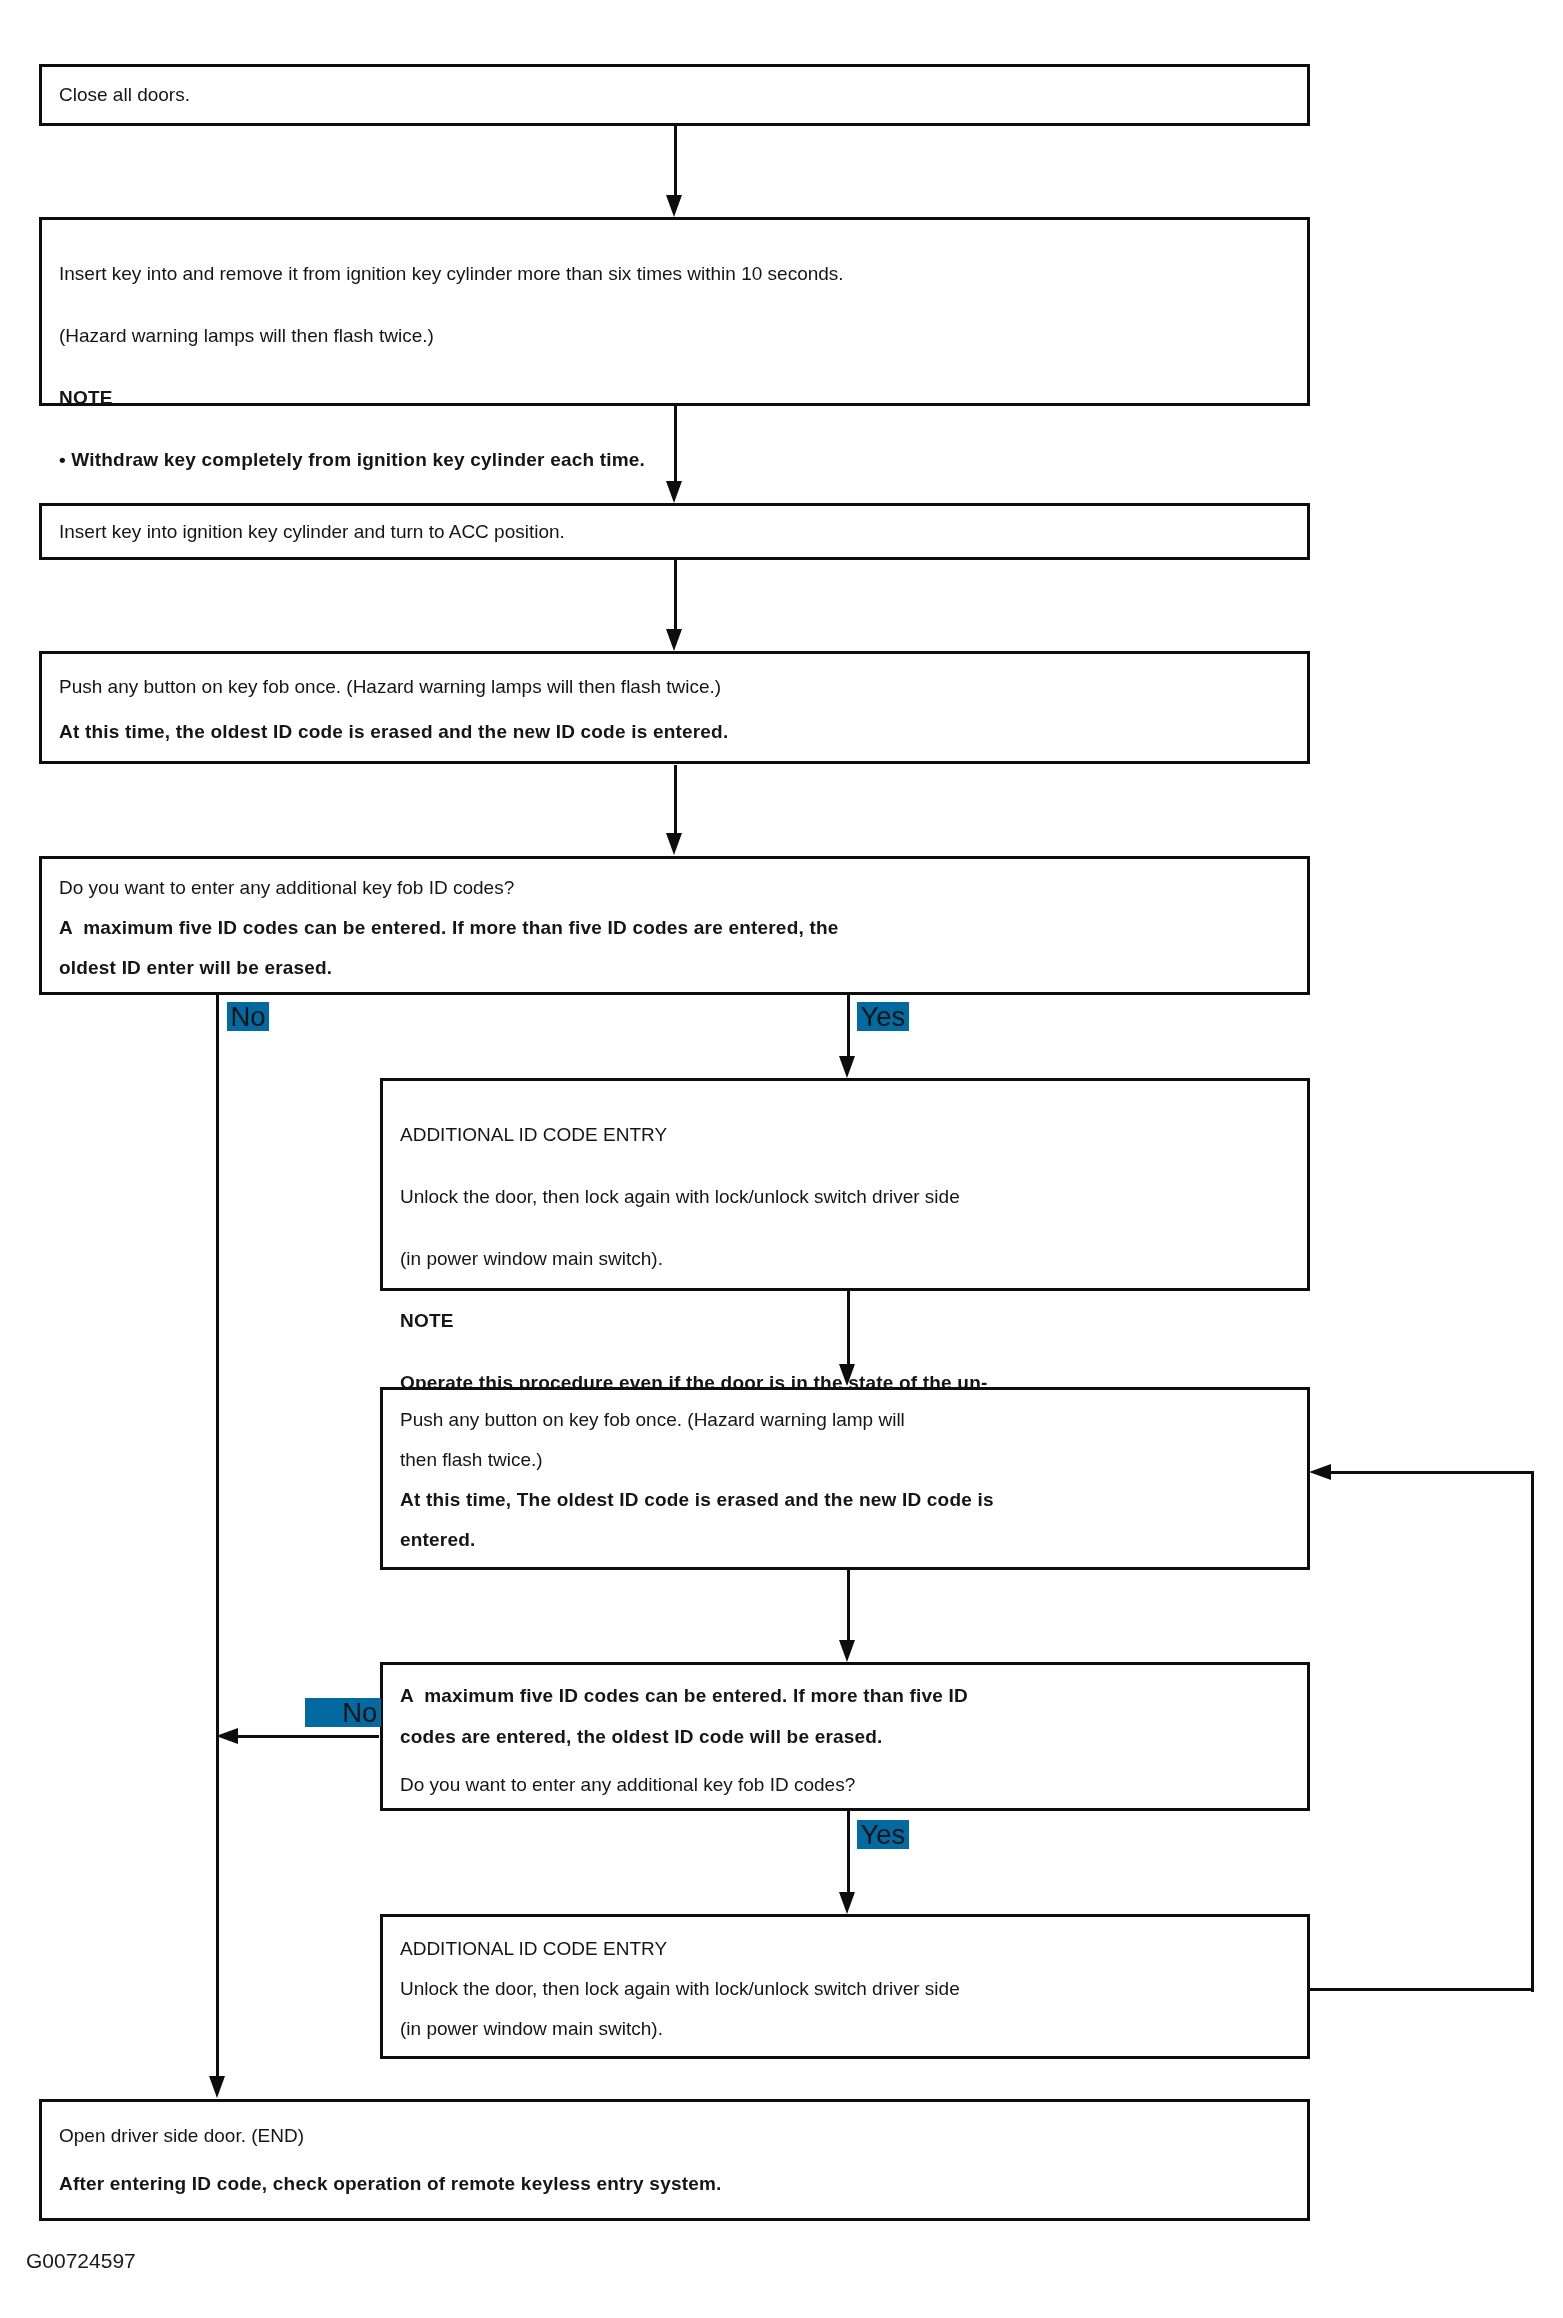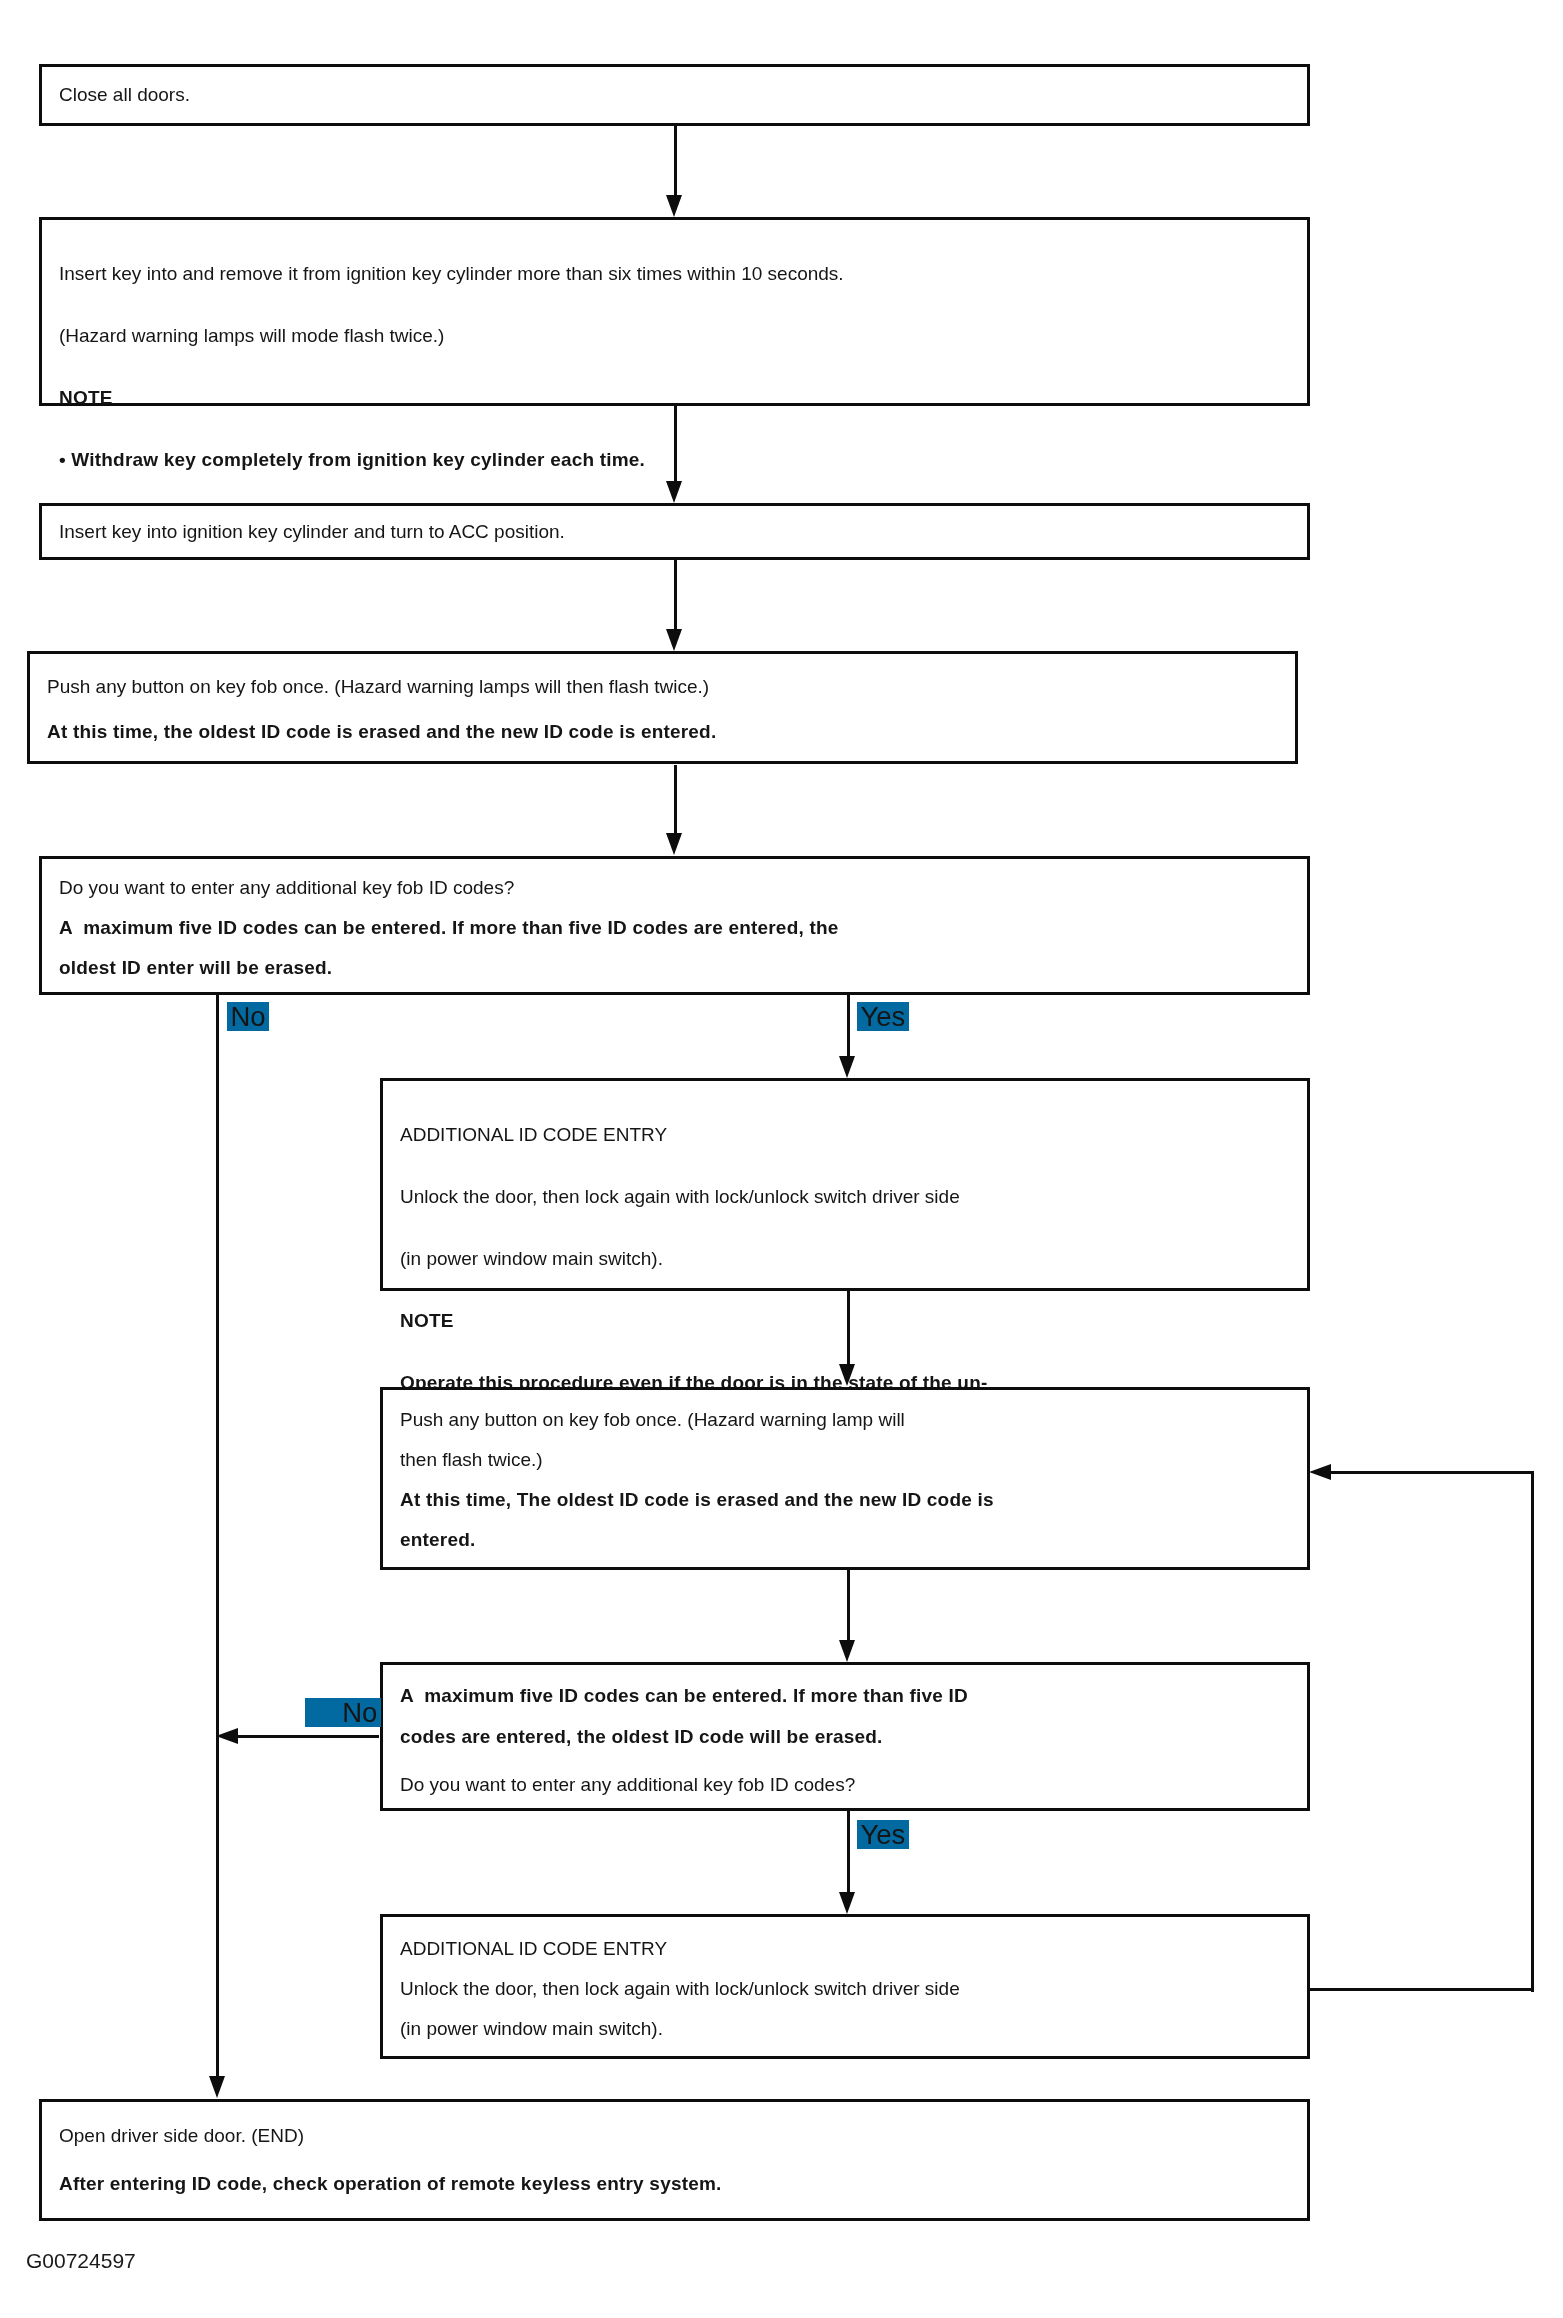--- a/index.html
+++ b/index.html
@@ -57,36 +57,36 @@
 
   <div class="box center" style="left:39px;top:64px;width:1271px;height:62px;">
     <div class="tl">Close all doors.</div>
   </div>
 
   <div class="vl" style="left:674px;top:126px;height:70px;"></div>
   <div class="ah-down" style="left:666px;top:195px;"></div>
 
   <div class="box lh40" style="left:39px;top:217px;width:1271px;height:189px;padding-top:8.6px;">
     <div class="tl">Insert key into and remove it from ignition key cylinder more than six times within 10 seconds.</div>
-    <div class="tl">(Hazard warning lamps will mode flash twice.)</div>
+    <div class="tl">(Hazard warning lamps will then flash twice.)</div>
     <div class="tl b">NOTE</div>
     <div class="tl b">• Withdraw key completely from ignition key cylinder each time.</div>
   </div>
 
   <div class="vl" style="left:674px;top:406px;height:75px;"></div>
   <div class="ah-down" style="left:666px;top:481px;"></div>
 
   <div class="box center" style="left:39px;top:503px;width:1271px;height:57px;">
     <div class="tl">Insert key into ignition key cylinder and turn to ACC position.</div>
   </div>
 
   <div class="vl" style="left:674px;top:560px;height:69px;"></div>
   <div class="ah-down" style="left:666px;top:629px;"></div>
 
-  <div class="box lh52" style="left:27px;top:651px;width:1271px;height:113px;padding-top:10.3px;">
+  <div class="box lh52" style="left:39px;top:651px;width:1271px;height:113px;padding-top:10.3px;">
     <div class="tl">Push any button on key fob once. (Hazard warning lamps will then flash twice.)</div>
     <div class="tl b">At this time, the oldest ID code is erased and the new ID code is entered.</div>
   </div>
 
   <div class="vl" style="left:674px;top:765px;height:69px;"></div>
   <div class="ah-down" style="left:666px;top:833px;"></div>
 
   <div class="box lh46" style="left:39px;top:856px;width:1271px;height:139px;padding-top:8.6px;">
     <div class="tl">Do you want to enter any additional key fob ID codes?</div>
     <div class="tl b">A  maximum five ID codes can be entered. If more than five ID codes are entered, the</div>

